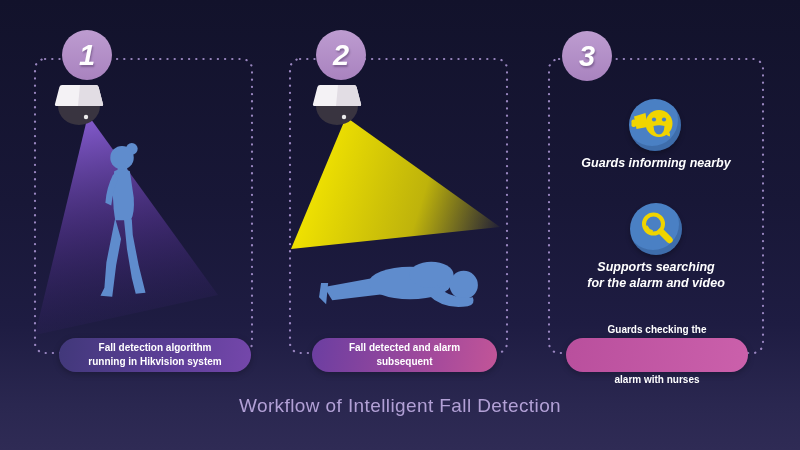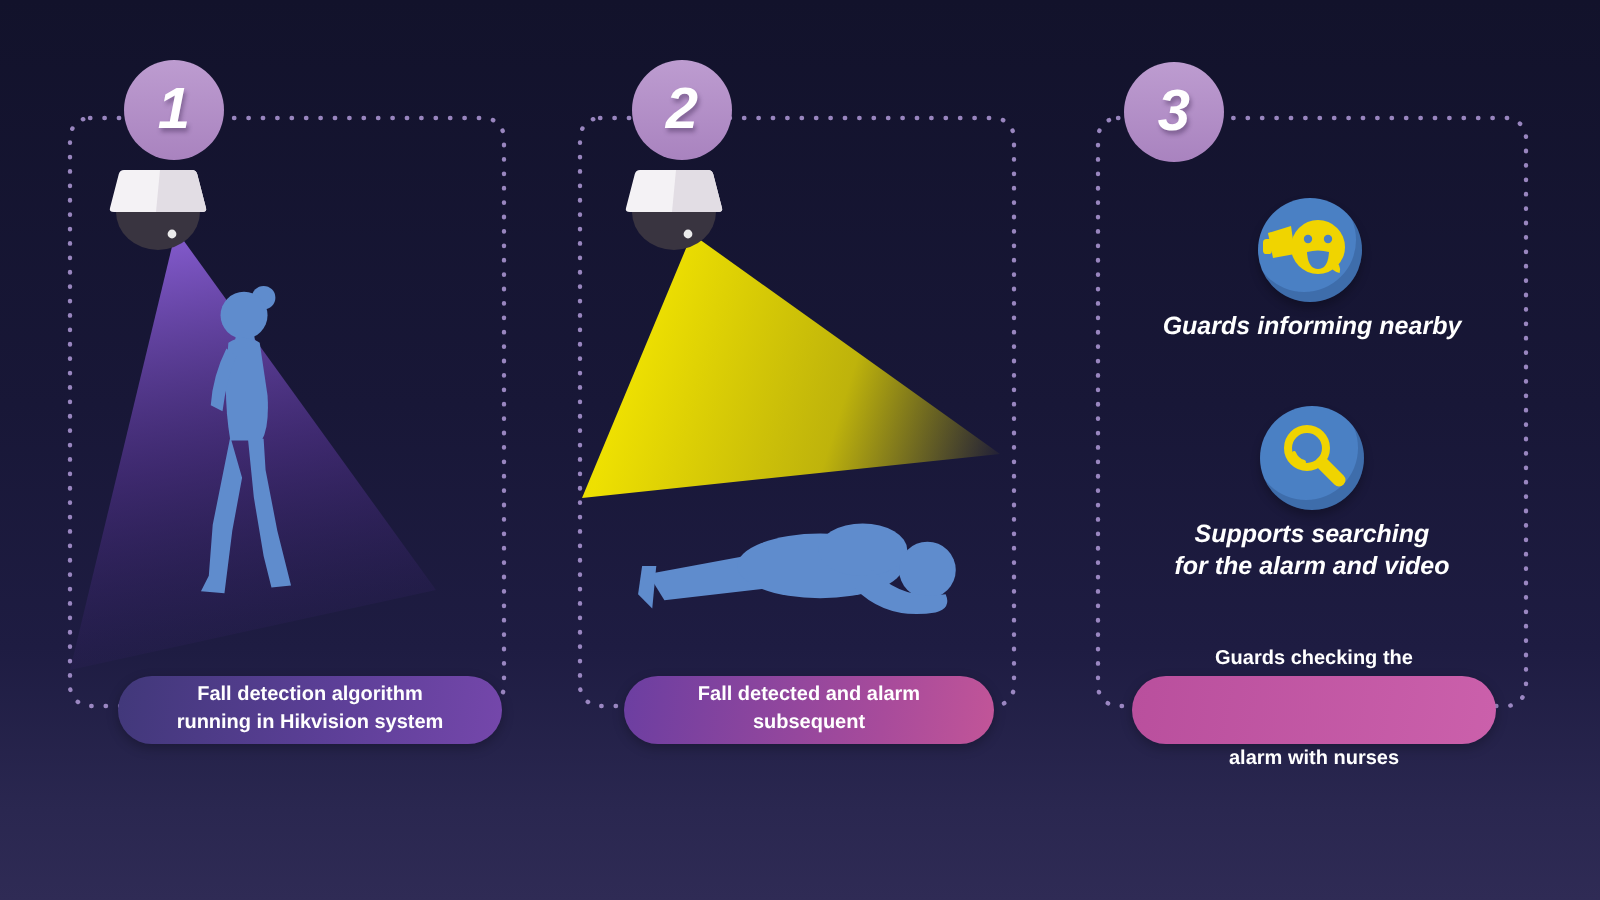--- a/index.html
+++ b/index.html
@@ -173,14 +173,15 @@
   </div>
   <div class="pill" id="pill2">
     <span>Fall detected and alarm</span>
     <span>subsequent</span>
   </div>
   <div class="pill" id="pill3">
     <span>Guards checking the</span>
     <span>alarm with nurses</span>
   </div>
 
+  <div id="workflow-title">Workflow of Intelligent Fall Detection</div>
 
 </div>
 
 </body></html>

